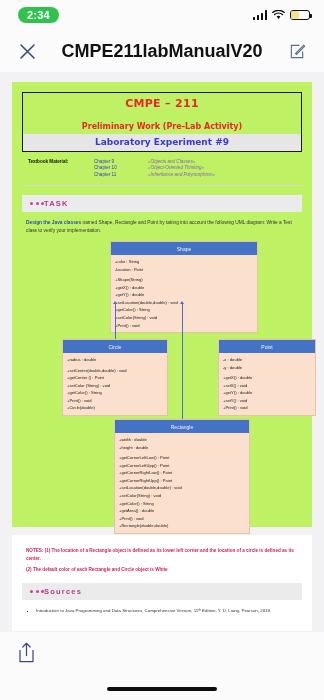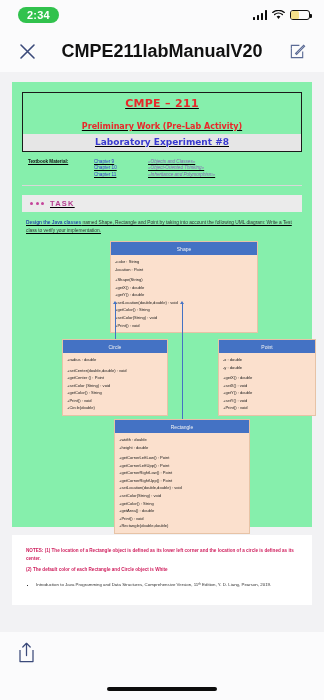--- a/index.html
+++ b/index.html
@@ -42,23 +42,22 @@
   }
   .icon-btn { width: 26px; height: 26px; display:flex; align-items:center;
               justify-content:center; cursor:pointer; position: relative; z-index: 2;}
   .icon-btn svg { display: block; }
   .spacer { flex: 1; }
 
   
   .doc-scroll { position: absolute; top: 72px; bottom: 68px; left:0; right:0;
                 overflow: hidden; background: #f2f2f4; }
   .page {
-    background: #86efac; margin: 10px 12px 0 12px; padding: 10px 10px 14px 10px;
+    background: #bef264; margin: 10px 12px 0 12px; padding: 10px 10px 14px 10px;
     min-height: 440px;
-    text-decoration: underline;
   }
   .page2 { background:#fff; margin: 8px 12px 0 12px; padding: 12px 10px 16px 10px; }
 
   
   .banner { border: 1.2px solid #1a1a1a; padding: 4px 0 0 0; }
   .banner .l1 { text-align:center; color:#e8282a; font-size:11px; font-weight:bold;
                 font-family:"DejaVu Sans", sans-serif; letter-spacing:.3px; }
   .banner .l2 { text-align:center; color:#e8282a; font-size:8px; font-weight:bold;
                 font-family:"DejaVu Sans", sans-serif; margin-top:12px; }
   .banner .l3 { text-align:center; color:#3a3ad0; font-size:9px; font-weight:bold;
@@ -69,21 +68,21 @@
   .tbm { display:flex; margin-top:7px; font-size:4.6px; }
   .tbm-label { font-weight:bold; color:#111; width:72px; padding-left:6px; }
   .tbm-rows { display:flex; flex-direction:column; gap:1.4px; }
   .tbm-row { display:flex; }
   .tbm-ch { color:#3a3ad0; width:54px; }
   .tbm-tt { color:#8a63b8; font-style:italic; }
 
   .rule { border-bottom: 1px solid #d8d8d8; margin-top: 8px; }
 
   
-  .sec { background:#ebebeb; display:flex; align-items:center; gap:6px;
+  .sec { background:#ebebeb; display:flex; align-items:center; 
          padding:4px 8px; margin-top:9px; }
   .dots { display:flex; gap:2.5px; }
   .dots i { width:3px;height:3px;border-radius:50%;background:#c4449a;display:block; }
   .sec-t { color:#b33a8e; font-size:7.5px; font-weight:bold; letter-spacing:1.2px; }
 
   .task-p { font-size:4.8px; color:#333; line-height:1.7; margin-top:7px;
             padding:0 4px; }
   .task-p b { color:#2a4fa8; }
 
   
@@ -166,21 +165,21 @@
     </div>
   </div>
 
   <div class="doc-scroll">
 
     <div class="page">
 
       <div class="banner">
         <div class="l1">CMPE – 211</div>
         <div class="l2">Preliminary Work (Pre-Lab Activity)</div>
-        <div class="l3">Laboratory Experiment #8</div>
+        <div class="l3">Laboratory Experiment #9</div>
       </div>
 
       <div class="tbm">
         <div class="tbm-label">Textbook Material:</div>
         <div class="tbm-rows">
           <div class="tbm-row">
             <span class="tbm-ch">Chapter 9</span>
             <span class="tbm-tt">«Objects and Classes»</span>
           </div>
           <div class="tbm-row">
@@ -281,20 +280,28 @@
 
       </div>
     </div>
 
     <div class="page2">
       <div class="notes">
         <p>NOTES: (1) The location of a Rectangle object is defined as its lower left corner and the location of a circle is defined as its center.</p>
         <p>(2) The default color of each Rectangle and Circle object is White</p>
       </div>
 
+      <div class="sec">
+        <span class="dots">
+            <i></i>
+            <i></i>
+            <i></i>
+          </span>
+        <span class="sec-t">Sources</span>
+      </div>
 
       <ul class="src-list">
         <li>Introduction to Java Programming and Data Structures, Comprehensive Version, 11ᵗʰ Edition, Y. D. Liang, Pearson, 2019.</li>
       </ul>
     </div>
 
   </div>
 
   <div class="bottombar">
     <div class="share">

